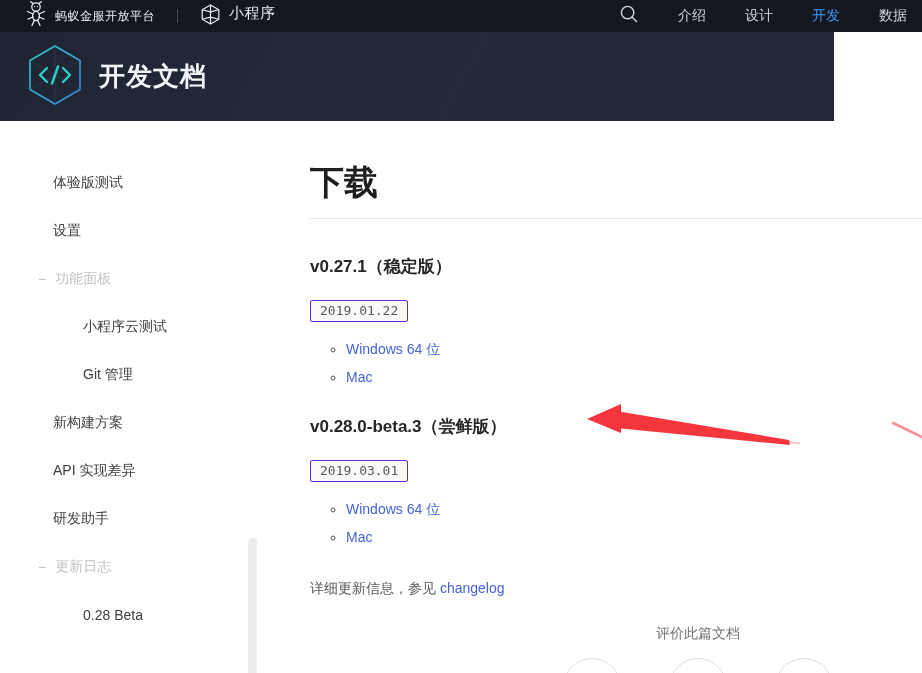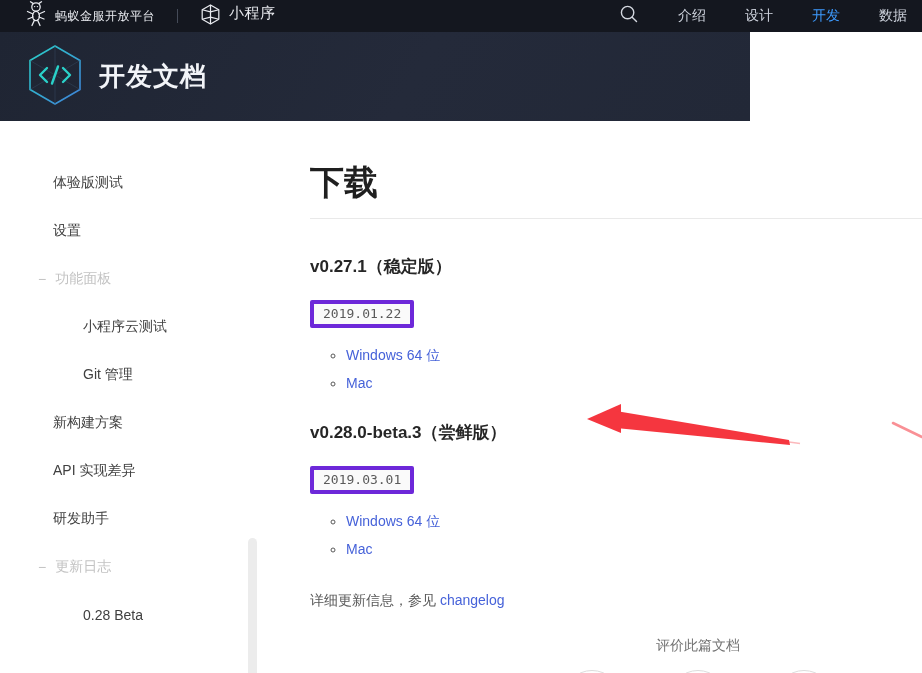--- a/index.html
+++ b/index.html
@@ -24,21 +24,21 @@
   .topbar-right { position:absolute; left:616px; top:0; height:32px; display:flex; align-items:center; }
   .search-btn { width:26px; height:26px; display:flex; align-items:center; justify-content:center; cursor:pointer; }
   .topnav { display:flex; align-items:center; margin-left:36px; }
   .topnav-item {
     color:#ccd1db; font-size:14px; margin-right:39px; cursor:pointer; white-space:nowrap;
   }
   .topnav-item.active { color:#3d9bff; }
 
   
   .subheader {
-    position:absolute; top:32px; left:0; width:750px; height:89px;
+    position:absolute; top:32px; left:0; width:834px; height:89px;
     background:linear-gradient(120deg,#1f2533 0%, #242a3a 55%, #222837 100%);
     display:flex; align-items:center; padding-left:27px; z-index:20;
   }
   .subheader-title { color:#f2f4f8; font-size:26px; font-weight:bold; margin-left:16px; letter-spacing:1px; }
 
   
   .page-body { position:absolute; top:121px; left:0; width:790px; height:552px; background:#fff; }
 
   
   .sidebar { position:absolute; top:0; left:0; width:300px; height:552px; padding-top:38px; }
@@ -55,21 +55,21 @@
   
   .main { position:absolute; top:0; left:310px; width:776px; }
   .doc-title { font-size:34px; font-weight:bold; color:#1f1f1f; margin-top:41px; line-height:40px; }
   .rule { border:none; border-top:1px solid #e9e9e9; margin-top:16px; }
   .ver-heading { font-size:17px; font-weight:bold; color:#262626; margin-top:38px; line-height:20px; }
   .ver-heading.second { margin-top:26px; }
   .date-badge {
     display:inline-block; margin-top:23px;
     font-family:"DejaVu Sans Mono","Liberation Mono",monospace;
     font-size:13px; color:#5a5a5a; background:#fafafa;
-    border:4px solid #6d28d9; border-radius:2px; padding:2px 9px; line-height:16px;
+    border:1px solid #6d28d9; border-radius:2px; padding:2px 9px; line-height:16px;
   }
   .dl-list { margin-top:13px; padding-left:36px; list-style-type:circle; }
   .dl-list li { line-height:28px; font-size:14px; color:#595959; }
   .dl-list a { color:#4662d9; text-decoration:none; cursor:pointer; }
   .note { margin-top:29px; font-size:14px; color:#595959; }
   .note a { color:#4662d9; text-decoration:none; cursor:pointer; }
 
   .rating { margin-top:27px; text-align:center; }
   .rating-label { font-size:14px; color:#737373; }
   .rating-circles { margin-top:15px; display:flex; justify-content:center; gap:48px; }

